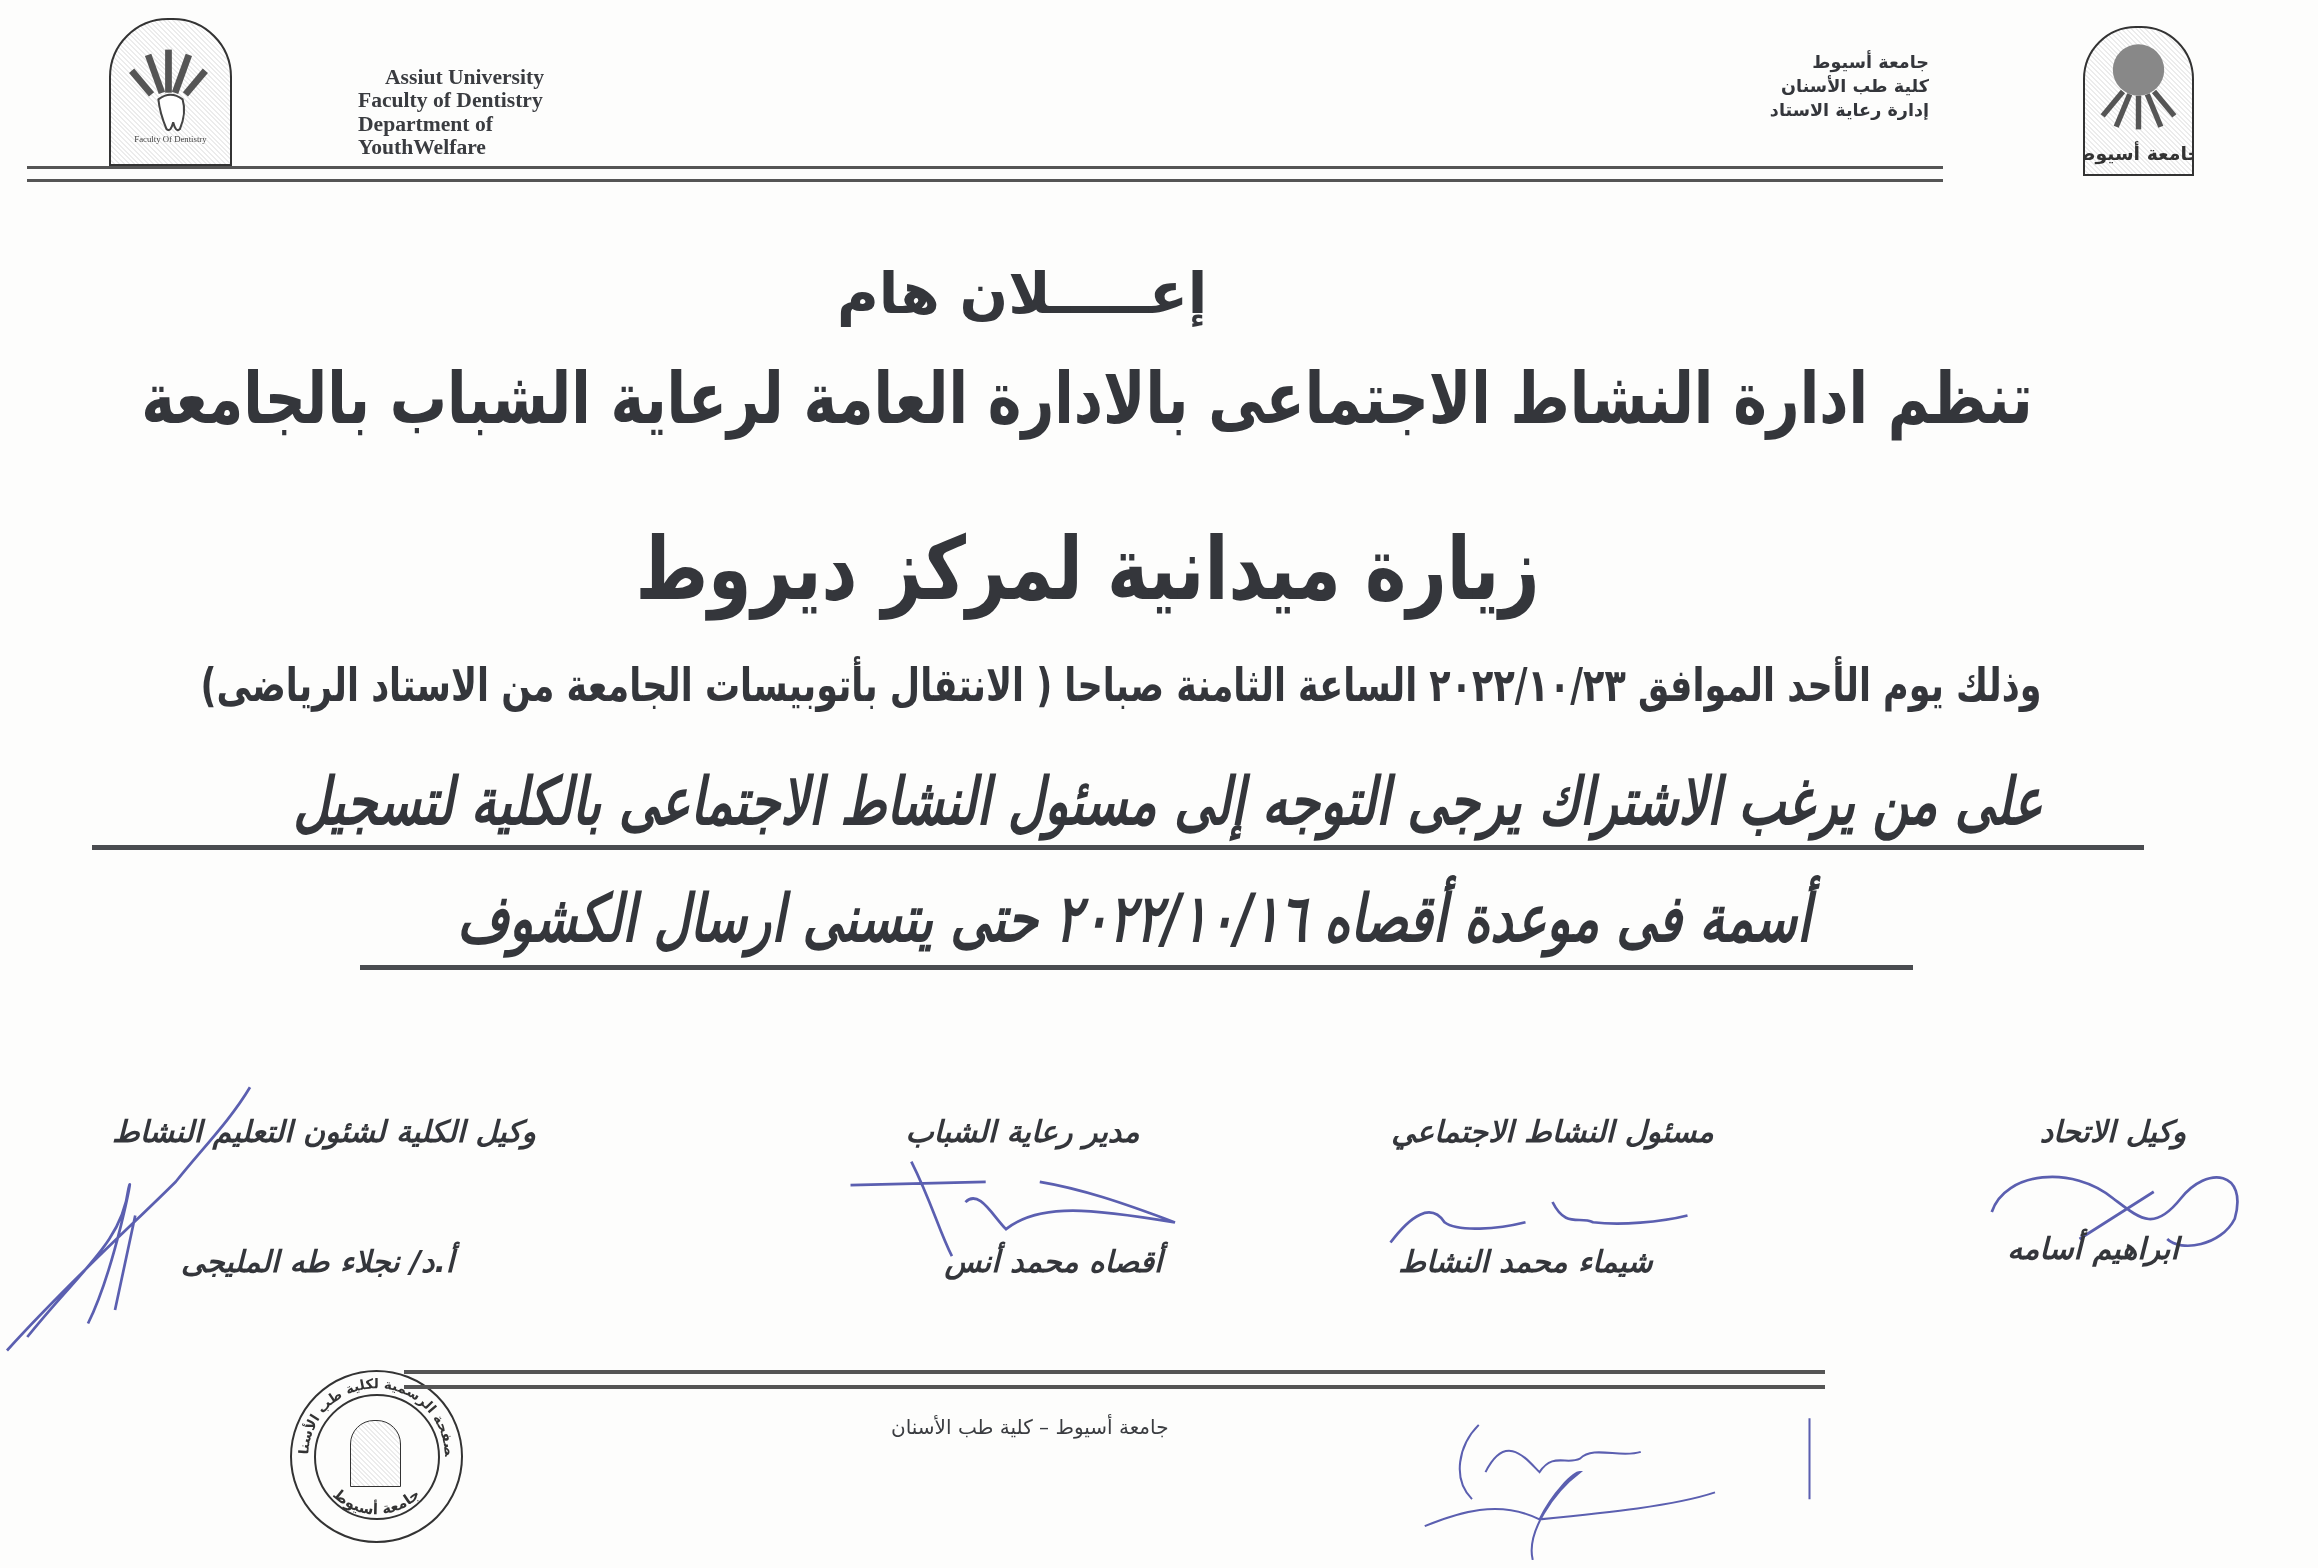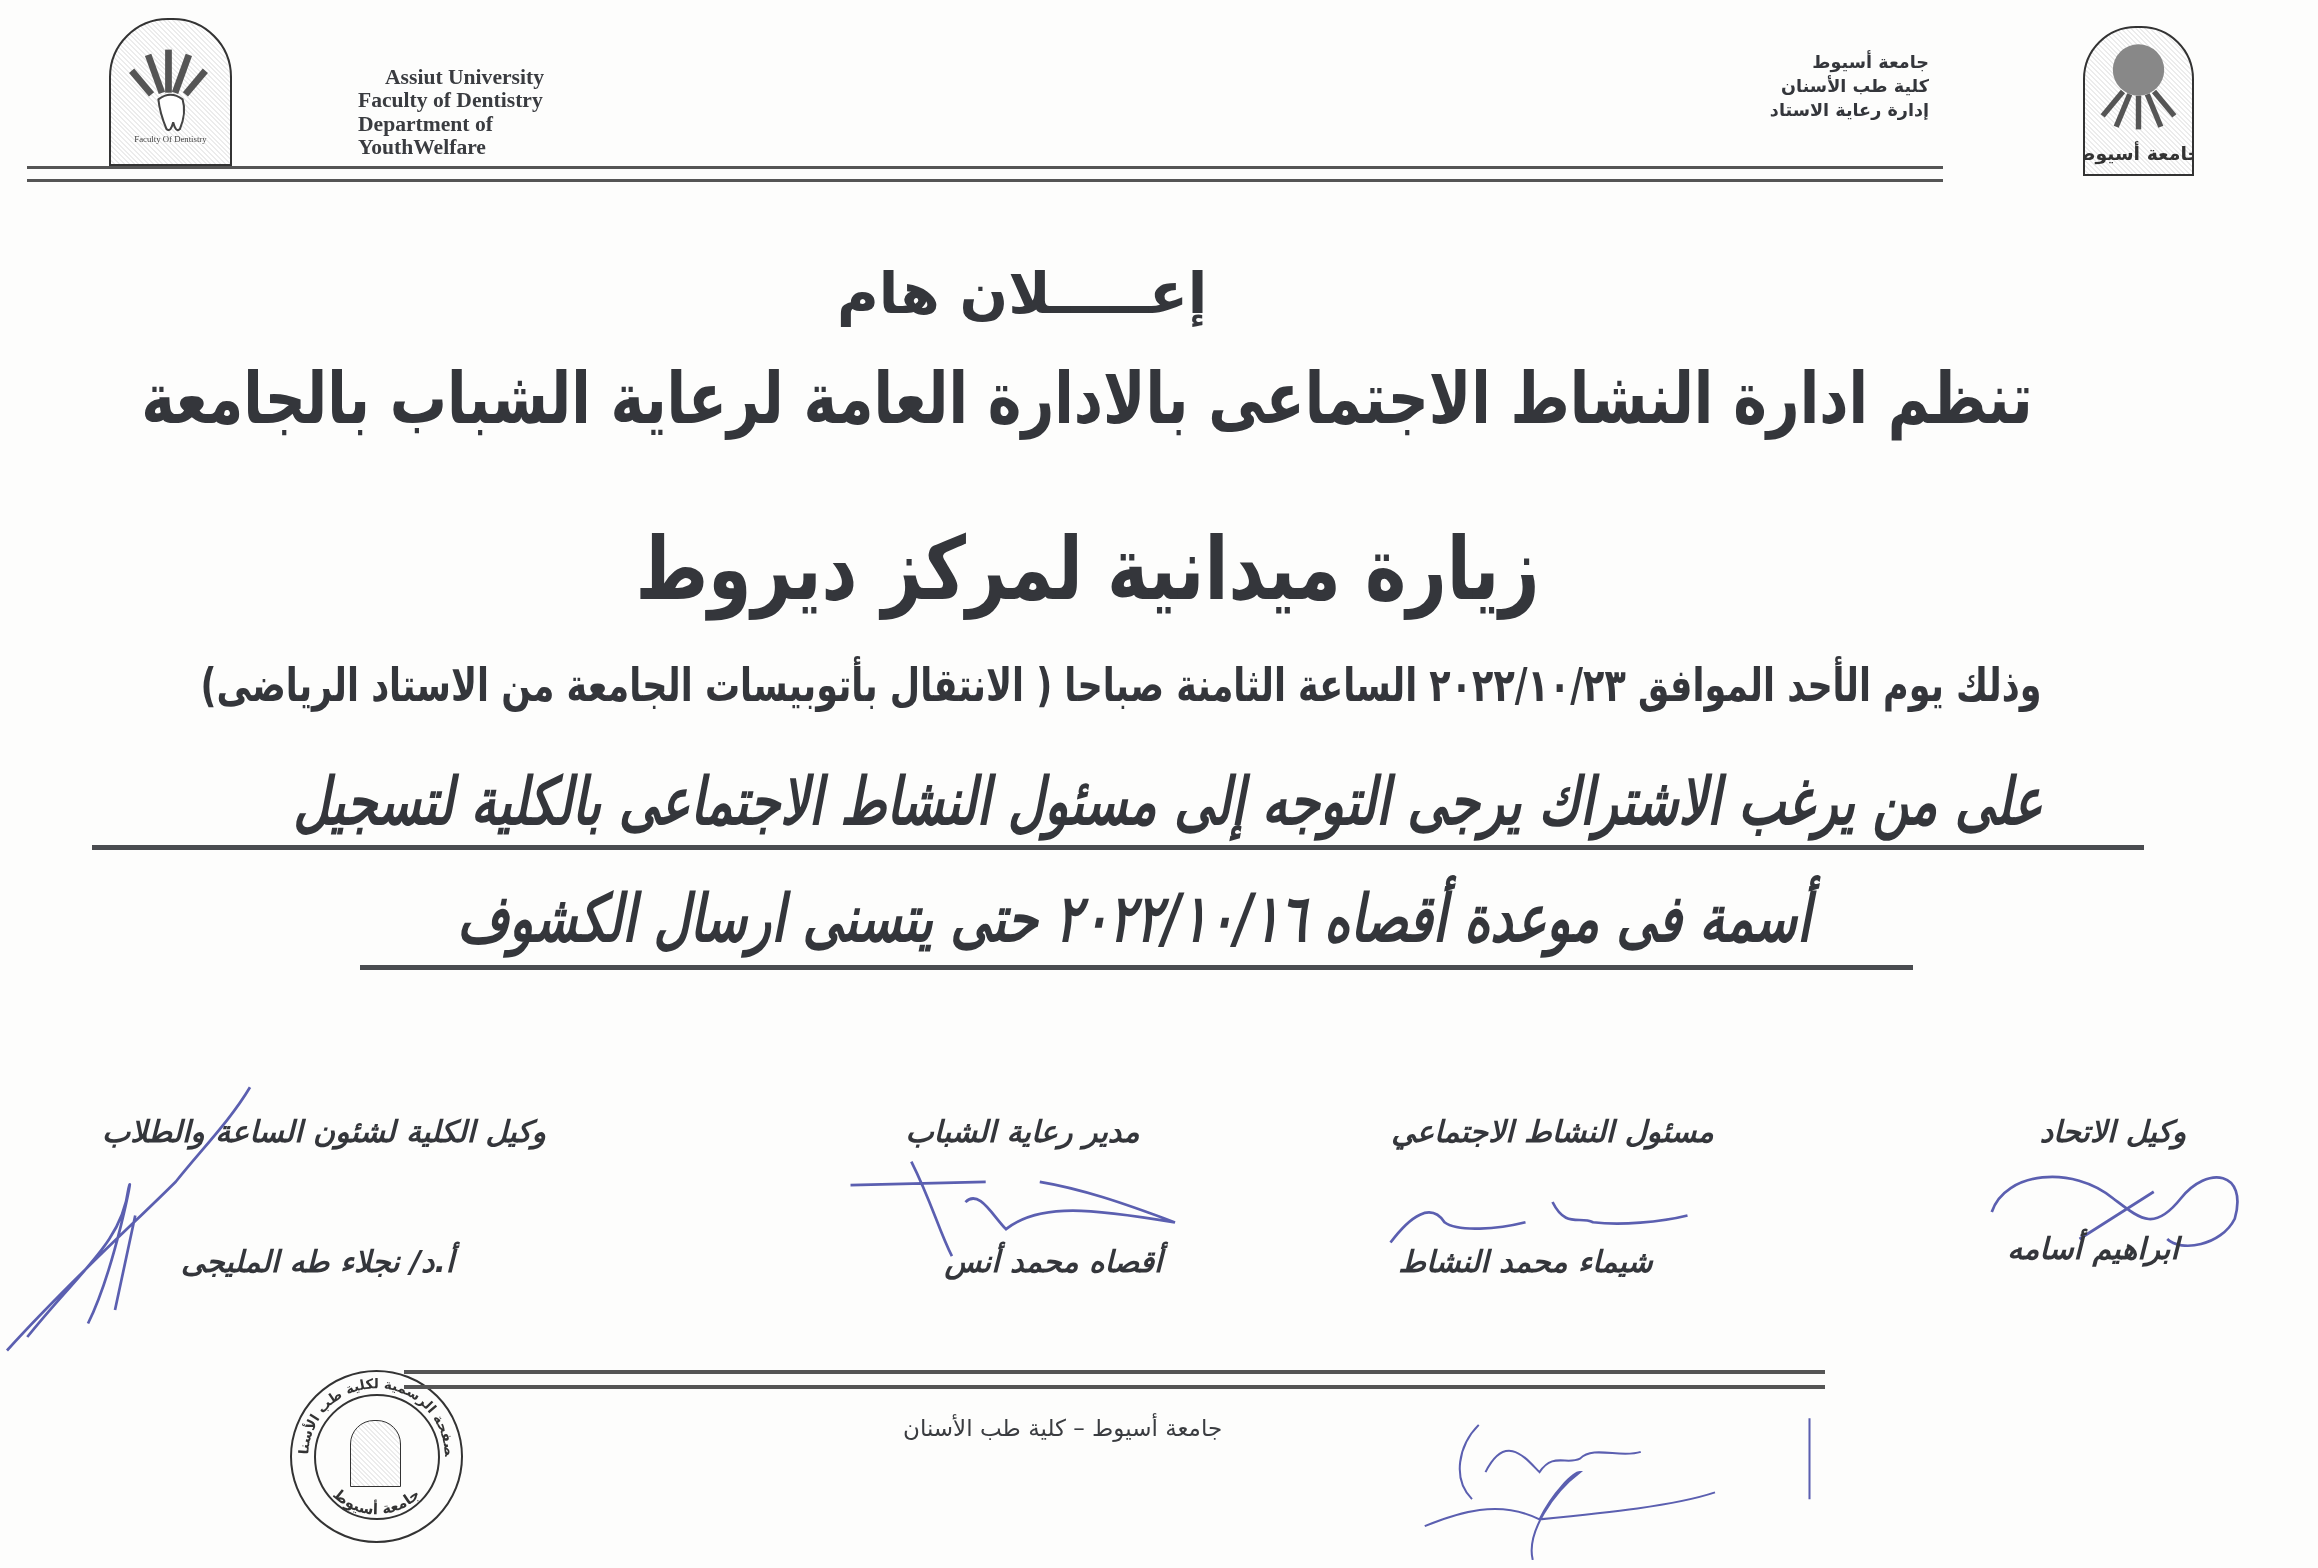--- a/index.html
+++ b/index.html
@@ -97,21 +97,21 @@
   <path d="M20 100 C50 60 80 40 100 70 C120 85 180 80 220 70 M260 40 C280 80 300 60 320 70 C360 75 420 70 460 60" fill="none" stroke="#5b5fb0" stroke-width="4"></path>
 </svg>
 <div class="abs ar bold-ar sig-name" style="left:1350px; top:1244px; width:351px;">شيماء محمد النشاط</div>
 
 <div class="abs ar bold-ar sig-title" style="left:864px; top:1114px; width:317px;">مدير رعاية الشباب</div>
 <svg class="abs" style="left:837px; top:1148px;" width="365" height="115" viewBox="0 0 540 170">
   <path d="M20 55 L220 50 M110 20 C140 80 150 120 170 160 M190 80 C210 60 230 100 250 120 C300 80 380 90 500 110 C420 80 360 60 300 50" fill="none" stroke="#5b5fb0" stroke-width="4"></path>
 </svg>
 <div class="abs ar bold-ar sig-name" style="left:905px; top:1244px; width:297px;">أقصاه محمد أنس</div>
 
-<div class="abs ar bold-ar sig-title" style="left:54px; top:1114px; width:540px;">وكيل الكلية لشئون الساعة والطلاب</div>
+<div class="abs ar bold-ar sig-title" style="left:54px; top:1114px; width:540px;">وكيل الكلية لشئون التعليم النشاط</div>
 <svg class="abs" style="left:0px; top:1067px;" width="419" height="297" viewBox="0 0 620 440">
   <path d="M10 420 C100 320 200 230 260 170 C300 120 340 80 370 30 M40 400 C120 300 180 260 190 180 C200 140 170 300 130 380 M170 360 L200 220" fill="none" stroke="#5b5fb0" stroke-width="4"></path>
 </svg>
 <div class="abs ar bold-ar sig-name" style="left:169px; top:1244px; width:297px;">أ.د/ نجلاء طه المليجى</div>
 
 <div class="abs seal" style="left:290px; top:1370px; width:169px; height:169px;">
   <div class="abs seal-inner" style="left:21.6px; top:21.6px; width:122px; height:122px;">
     <div class="abs logo-box" style="left:34px; top:24px; width:49px; height:65px; border-radius:24px 24px 0 0; border-width:1.4px;"></div>
   </div>
   <svg class="abs" style="left:0; top:0;" width="169" height="169" viewBox="0 0 250 250">
@@ -123,19 +123,19 @@
       <textPath href="#sealArc" startOffset="50%" text-anchor="middle">الصفحة الرسمية لكلية طب الأسنان</textPath>
     </text>
     <text font-size="22" font-weight="bold" fill="#333" font-family="DejaVu Sans, sans-serif">
       <textPath href="#sealArcBottom" startOffset="50%" text-anchor="middle">جامعة أسيوط</textPath>
     </text>
   </svg>
 </div>
 
 <div class="abs footer-rule" style="left:404px; top:1370px; width:1421px;"></div>
 
-<div class="abs ar" style="left:891px; top:1415px; font-size:23px; color:#3a3c40; white-space:nowrap;margin-left:12px;">جامعة أسيوط – كلية طب الأسنان</div>
+<div class="abs ar" style="left:891px; top:1415px; font-size:20px; color:#3a3c40; white-space:nowrap;">جامعة أسيوط – كلية طب الأسنان</div>
 
 <svg class="abs" style="left:1418px; top:1391px;" width="432" height="169" viewBox="0 0 640 250">
   <path d="M90 50 C60 80 50 130 80 160 M100 120 C130 60 160 100 180 120 C200 90 220 110 240 100 C260 80 300 100 330 90 M580 40 L580 160" fill="none" stroke="#5b5fb0" stroke-width="3"></path>
   <path d="M10 200 C60 180 120 160 180 190 C200 150 230 120 240 120 C200 150 160 210 170 250 M180 190 C280 180 380 170 440 150" fill="none" stroke="#5b5fb0" stroke-width="3"></path>
 </svg>
 
 
 </body></html>

